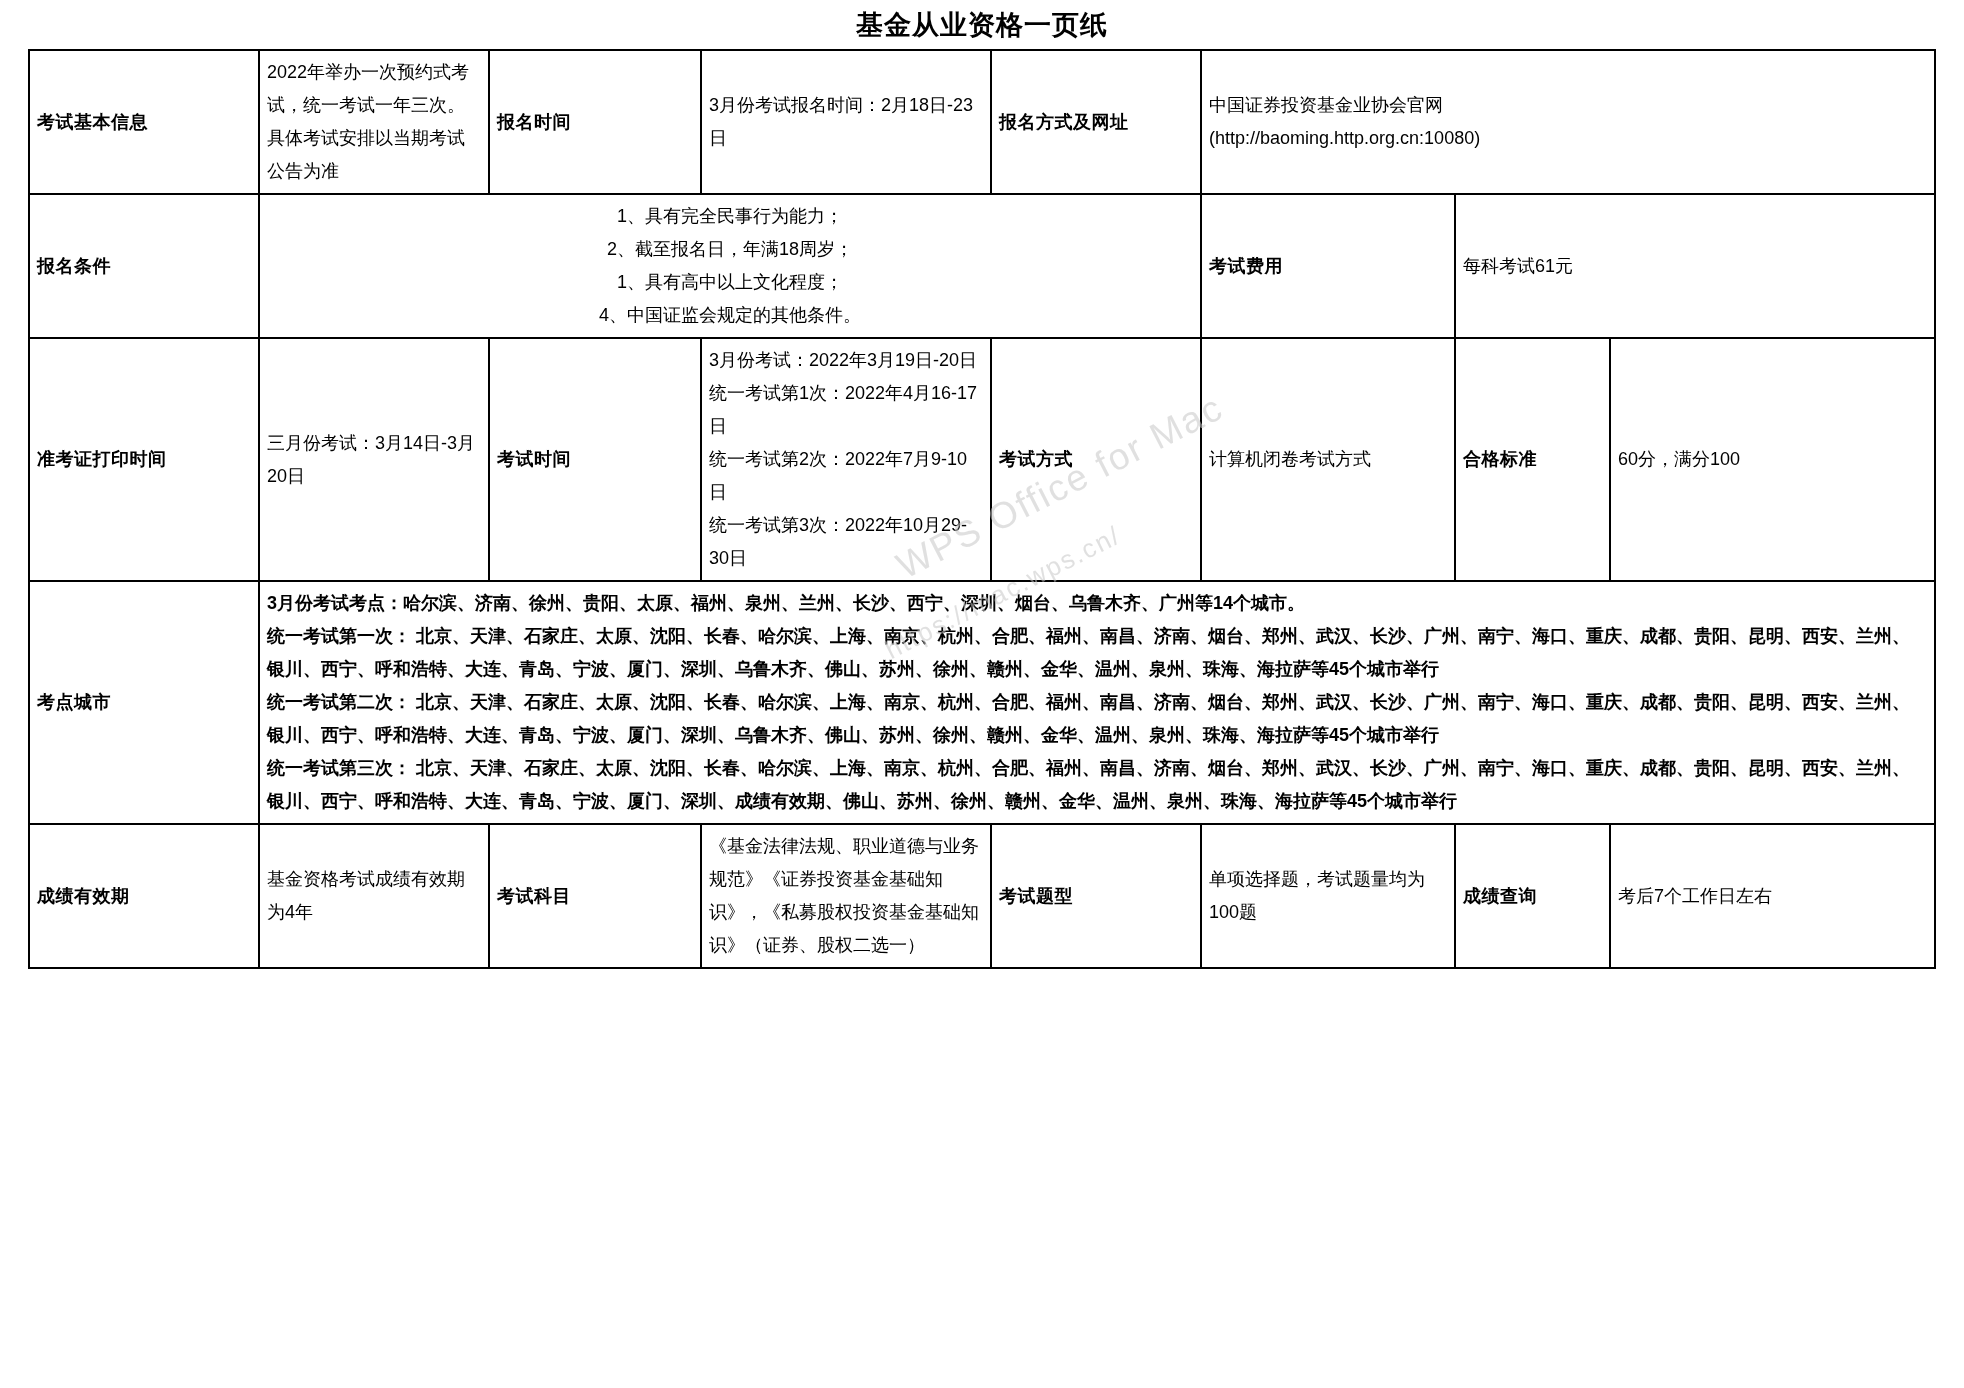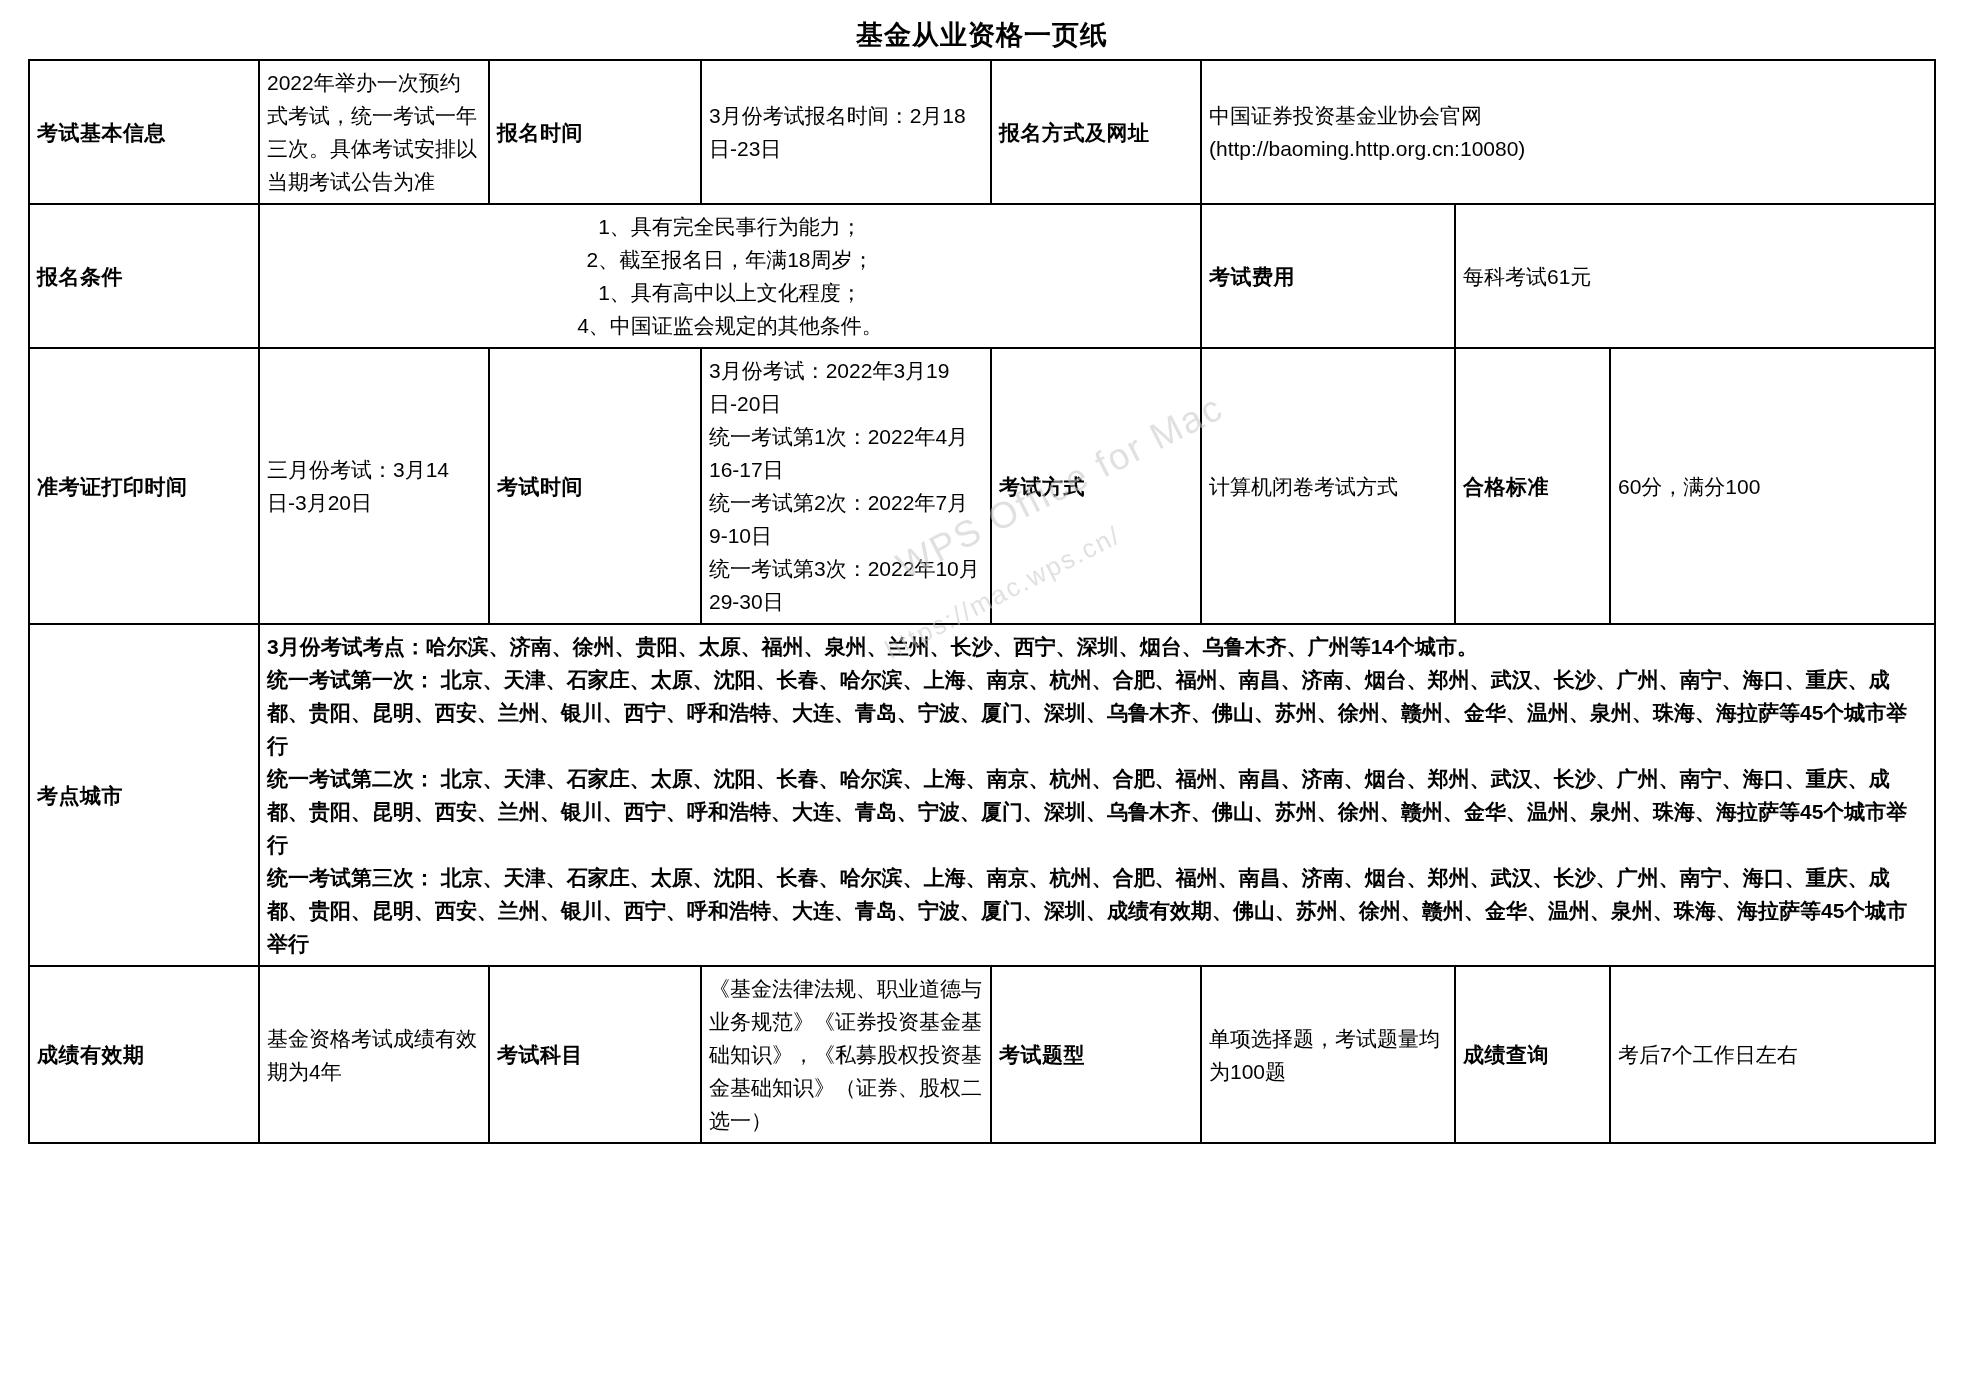--- a/index.html
+++ b/index.html
@@ -20,37 +20,37 @@
     width: 1964px;
     height: 1388px;
     box-sizing: border-box;
     padding: 0 18px;
   }
   .doc-title {
     text-align: center;
     font-size: 27px;
     font-weight: bold;
     line-height: 40px;
-    padding-top: 15px;
+    padding-top: 5px;
     padding-bottom: 4px;
     letter-spacing: 1px;
   }
   table.sheet {
     border-collapse: collapse;
     table-layout: fixed;
     width: 1906px;
     margin: 0 auto;
     position: relative;
     z-index: 2;
   }
   table.sheet td {
     border: 2px solid #000000;
     vertical-align: middle;
     padding: 5px 7px;
-    font-size: 21px;
+    font-size: 18px;
     line-height: 33px;
     box-sizing: border-box;
   }
   td.lbl {
     font-weight: bold;
     text-align: left;
     font-size: 23px;
     letter-spacing: 0.5px;
   }
   td.val {

